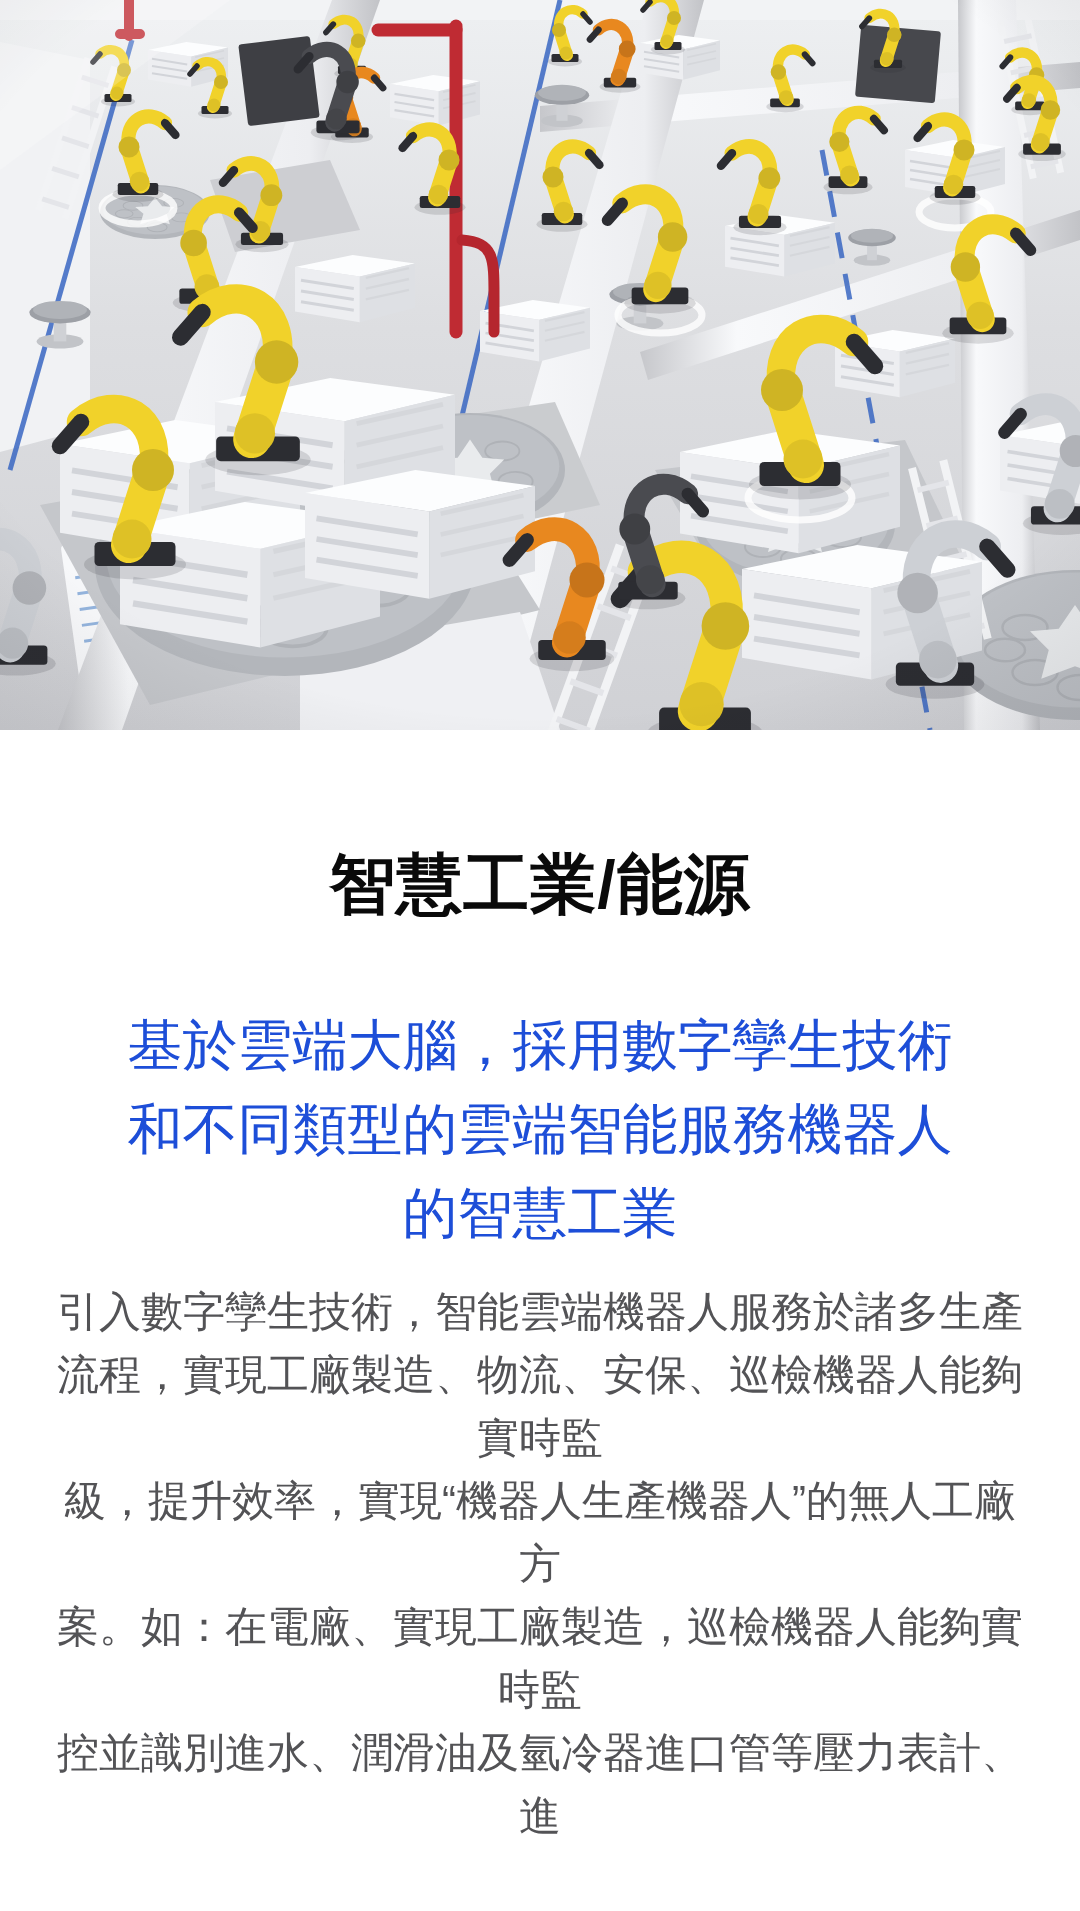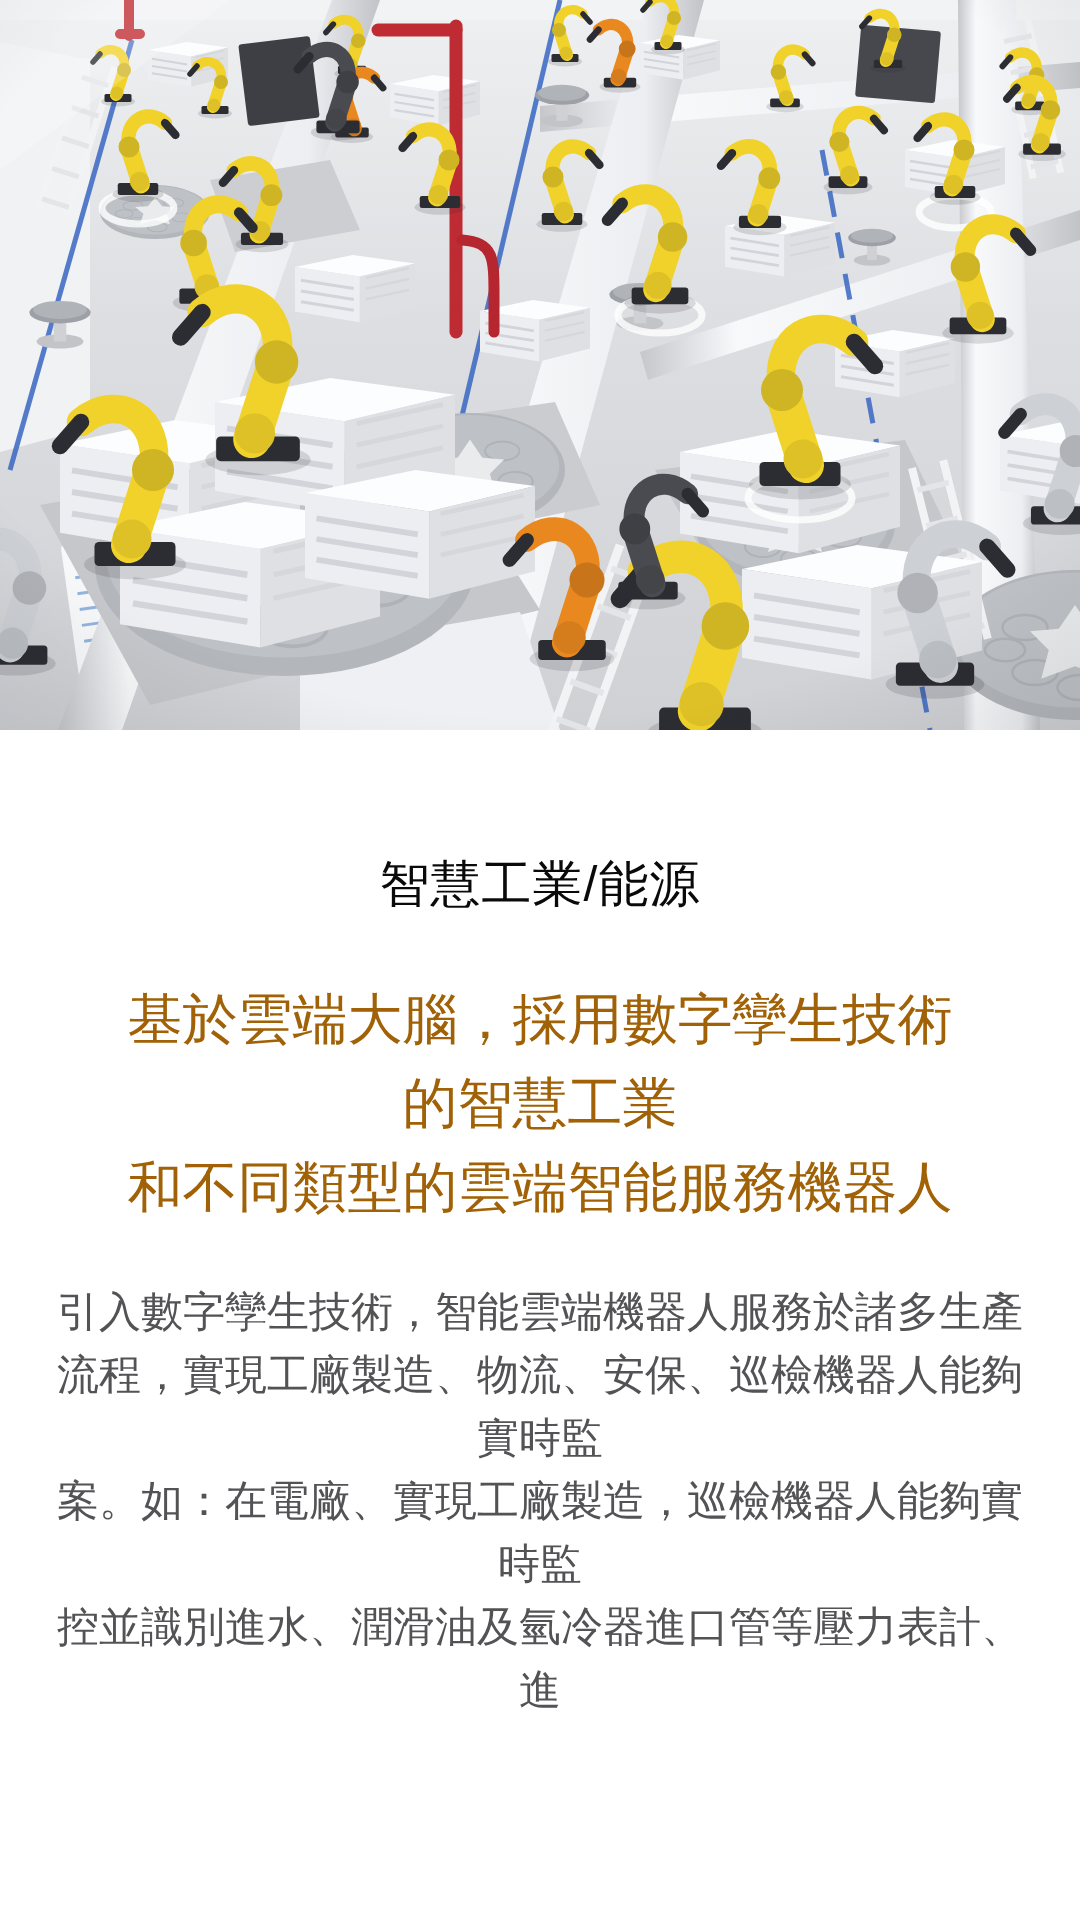--- a/index.html
+++ b/index.html
@@ -4,26 +4,26 @@
 <style>
   html,body{margin:0;padding:0;}
   body{
     width:1080px;height:1911px;position:relative;background:#ffffff;overflow:hidden;
     font-family:"Liberation Sans","DejaVu Sans",sans-serif;
   }
   .hero{position:absolute;top:0;left:0;width:1080px;height:730px;overflow:hidden;background:#dcdde0;}
   .hero svg{display:block;width:1080px;height:730px;}
   .title{
     position:absolute;top:848px;left:0;right:0;margin:0;
-    text-align:center;font-size:50px;line-height:72px;font-weight:400;color:#0a0a0a;
+    text-align:center;font-size:66px;line-height:72px;font-weight:700;color:#0a0a0a;
     letter-spacing:1px;
   }
   .subtitle{
-    position:absolute;top:977px;left:40px;right:40px;
-    text-align:center;font-size:55px;line-height:84px;font-weight:500;color:#a16207;
+    position:absolute;top:1003px;left:40px;right:40px;
+    text-align:center;font-size:55px;line-height:84px;font-weight:500;color:#1d4ed8;
   }
   .paragraph{
     position:absolute;top:1280px;left:55px;right:55px;
     text-align:center;font-size:42px;line-height:63px;font-weight:400;color:#535356;
   }
 </style>
 </head>
 <body>
 
 <div class="hero">
@@ -229,23 +229,24 @@
 
     <rect x="0" y="0" width="1080" height="730" fill="url(#vign)"></rect>
     <polygon points="0,0 230,0 0,170" fill="rgba(255,255,255,0.22)"></polygon>
   </svg>
 </div>
 
 <h1 class="title">智慧工業/能源</h1>
 
 <div class="subtitle">
   <div>基於雲端大腦，採用數字孿生技術</div>
+  <div>和不同類型的雲端智能服務機器人</div>
   <div>的智慧工業</div>
-  <div>和不同類型的雲端智能服務機器人</div>
 </div>
 
 <div class="paragraph">
   <div>引入數字孿生技術，智能雲端機器人服務於諸多生產</div>
   <div>流程，實現工廠製造、物流、安保、巡檢機器人能夠實時監</div>
+  <div>級，提升效率，實現“機器人生產機器人”的無人工廠方</div>
   <div>案。如：在電廠、實現工廠製造，巡檢機器人能夠實時監</div>
   <div>控並識別進水、潤滑油及氫冷器進口管等壓力表計、進</div>
 
 </div>
 
 </body></html>

